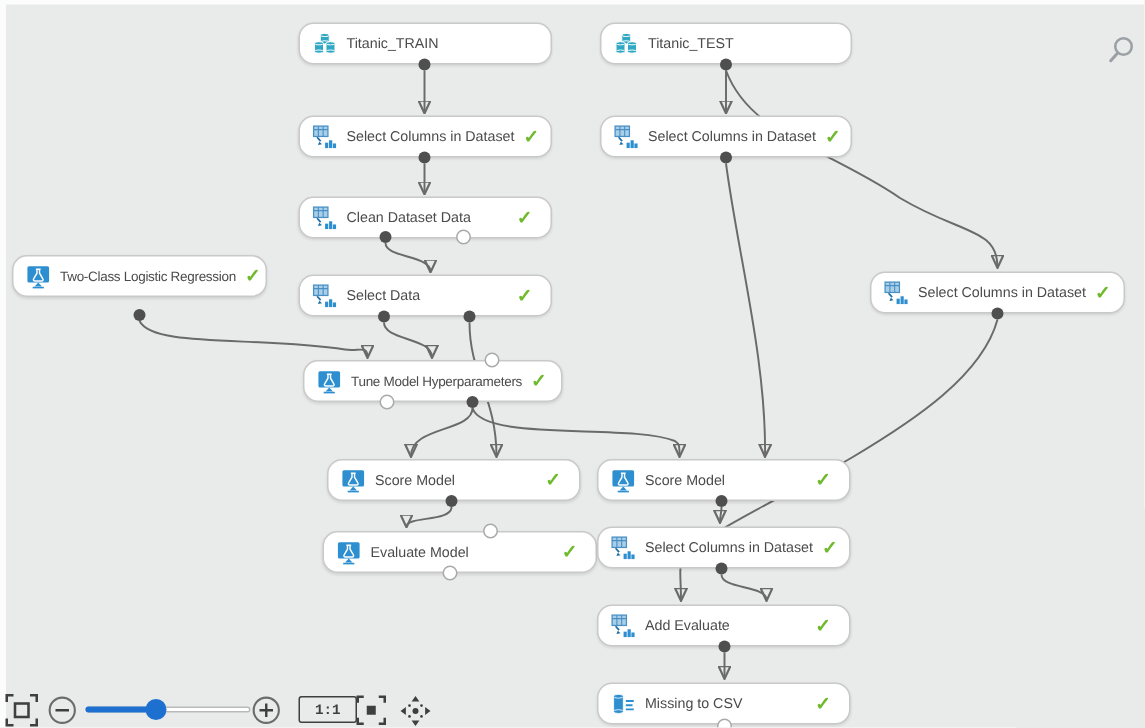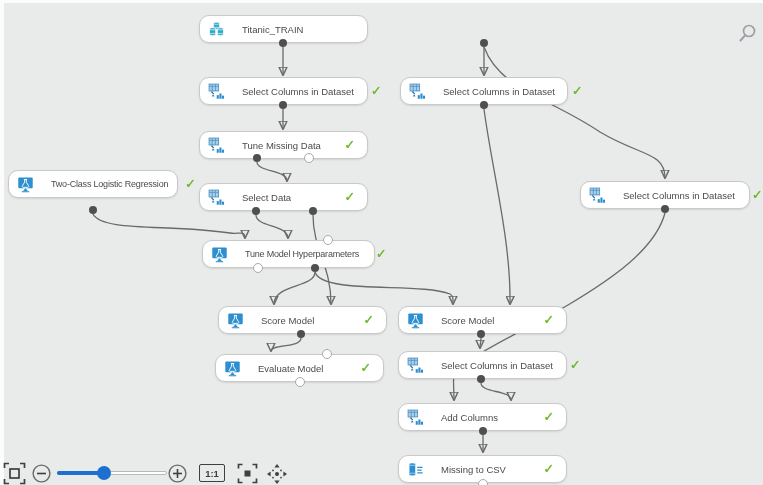--- a/index.html
+++ b/index.html
@@ -5,41 +5,41 @@
   html,body{margin:0;padding:0;}
   body{font-family:"Liberation Sans",sans-serif;}
   #canvas{position:relative;width:763px;height:485px;background:#e9eaea;overflow:hidden;}
   .edge-strip{position:absolute;background:#fcfcfc;}
   #strip-top{left:0;top:0;width:763px;height:3px;}
   #strip-left{left:0;top:0;width:4px;height:485px;}
 
   #wires{position:absolute;left:0;top:0;z-index:1;}
   #wires path{fill:none;stroke:#6a6a6a;stroke-width:1.3px;}
 
-  .node{position:absolute;z-index:2;display:flex;align-items:center;gap:17px;
+  .node{position:absolute;z-index:2;display:flex;align-items:center;gap:6px;
         height:28px;box-sizing:border-box;padding:0 12px 0 8px;
         background:#fff;border:1px solid #c9c9c9;border-radius:10px;
         box-shadow:0 1px 2px rgba(0,0,0,.10);cursor:pointer;}
   .nicon{width:17px;height:17px;flex:0 0 17px;}
   .nlabel{color:#4b4b4b;font-size:9.5px;white-space:nowrap;flex:1;}
   .tight .nlabel{font-size:9px;letter-spacing:-0.2px;}
   .ncheck{color:#6fba2c;font-weight:bold;font-size:12.5px;margin-left:auto;line-height:1;}
 
   .port{position:absolute;z-index:3;border-radius:50%;transform:translate(-50%,-50%);cursor:crosshair;}
   .port.filled{width:8px;height:8px;background:#4f4f4f;}
   .port.hollow{width:8px;height:8px;background:#fff;border:1.2px solid #a9a9a9;}
   .tbtn{position:absolute;cursor:pointer;}
   #zoom-slider-track{position:absolute;left:57px;top:471px;width:110px;height:4px;
      background:#fff;border:1px solid #b9b9b9;border-radius:3px;box-sizing:border-box;cursor:pointer;z-index:4;}
   #zoom-slider-fill{position:absolute;left:57px;top:471px;width:47px;height:4px;background:#1d70d0;border-radius:3px;z-index:5;cursor:pointer;}
   #zoom-slider-handle{position:absolute;left:104px;top:473px;width:14px;height:14px;background:#1d70d0;
      border-radius:50%;transform:translate(-50%,-50%);z-index:6;cursor:grab;}
-  #actual-size-btn{position:absolute;left:199px;top:464px;width:26px;height:18px;box-sizing:border-box;
+  #actual-size-btn{position:absolute;left:199px;top:464px;width:39px;height:18px;box-sizing:border-box;
      border:1.6px solid #3f3f3f;border-radius:2px;color:#3f3f3f;font-size:9.5px;font-weight:bold;
-     display:flex;align-items:center;justify-content:center;cursor:pointer;z-index:4;background:transparent;}
+     display:flex;align-items:center;justify-content:center;cursor:pointer;z-index:4;background:transparent;font-family:Liberation Mono, monospace;}
   #search-btn{position:absolute;left:735px;top:22px;width:24px;height:24px;cursor:pointer;z-index:4;}
 </style>
 </head>
 <body>
 
 <div id="canvas">
   <div class="edge-strip" id="strip-top"></div>
   <div class="edge-strip" id="strip-left"></div>
 
   <svg width="0" height="0" style="position:absolute">
@@ -108,39 +108,45 @@
     <path d="M665,213 C655,250 610,280 568,305 C520,333 470,355 456,372 C452,378 454,384 454,400" marker-end="url(#arrow)"></path>
     <path d="M483,435 L483,452" marker-end="url(#arrow)"></path>
   </svg>
 
   <div class="node" style="left:199px;top:15px;width:169px">
     <svg class="nicon">
         <use href="#ic-dataset"></use>
       </svg>
     <span class="nlabel">Titanic_TRAIN</span>
   </div>
+  <div class="node" style="left:400px;top:15px;width:168px">
+    <svg class="nicon">
+        <use href="#ic-dataset"></use>
+      </svg>
+    <span class="nlabel">Titanic_TEST</span>
+  </div>
   <div class="node" style="left:199px;top:77px;width:169px">
     <svg class="nicon">
         <use href="#ic-table"></use>
       </svg>
     <span class="nlabel">Select Columns in Dataset</span>
     <span class="ncheck">✓</span>
   </div>
   <div class="node" style="left:400px;top:77px;width:168px">
     <svg class="nicon">
         <use href="#ic-table"></use>
       </svg>
     <span class="nlabel">Select Columns in Dataset</span>
     <span class="ncheck">✓</span>
   </div>
   <div class="node" style="left:199px;top:131px;width:169px">
     <svg class="nicon">
         <use href="#ic-table"></use>
       </svg>
-    <span class="nlabel">Tune Missing Data</span>
+    <span class="nlabel">Clean Dataset Data</span>
     <span class="ncheck">✓</span>
   </div>
   <div class="node tight" style="left:8px;top:170px;width:170px">
     <svg class="nicon">
         <use href="#ic-model"></use>
       </svg>
     <span class="nlabel">Two-Class Logistic Regression</span>
     <span class="ncheck">✓</span>
   </div>
   <div class="node" style="left:199px;top:183px;width:169px">
@@ -171,39 +177,39 @@
     <span class="nlabel">Score Model</span>
     <span class="ncheck">✓</span>
   </div>
   <div class="node" style="left:398px;top:306px;width:169px">
     <svg class="nicon">
         <use href="#ic-model"></use>
       </svg>
     <span class="nlabel">Score Model</span>
     <span class="ncheck">✓</span>
   </div>
-  <div class="node" style="left:215px;top:354px;width:169px">
+  <div class="node" style="left:215px;top:354px;width:183px">
     <svg class="nicon">
         <use href="#ic-model"></use>
       </svg>
     <span class="nlabel">Evaluate Model</span>
     <span class="ncheck">✓</span>
   </div>
   <div class="node" style="left:398px;top:351px;width:169px">
     <svg class="nicon">
         <use href="#ic-table"></use>
       </svg>
     <span class="nlabel">Select Columns in Dataset</span>
     <span class="ncheck">✓</span>
   </div>
   <div class="node" style="left:398px;top:403px;width:169px">
     <svg class="nicon">
         <use href="#ic-table"></use>
       </svg>
-    <span class="nlabel">Add Columns</span>
+    <span class="nlabel">Add Evaluate</span>
     <span class="ncheck">✓</span>
   </div>
   <div class="node" style="left:398px;top:455px;width:169px">
     <svg class="nicon">
         <use href="#ic-csv"></use>
       </svg>
     <span class="nlabel">Missing to CSV</span>
     <span class="ncheck">✓</span>
   </div>
 

